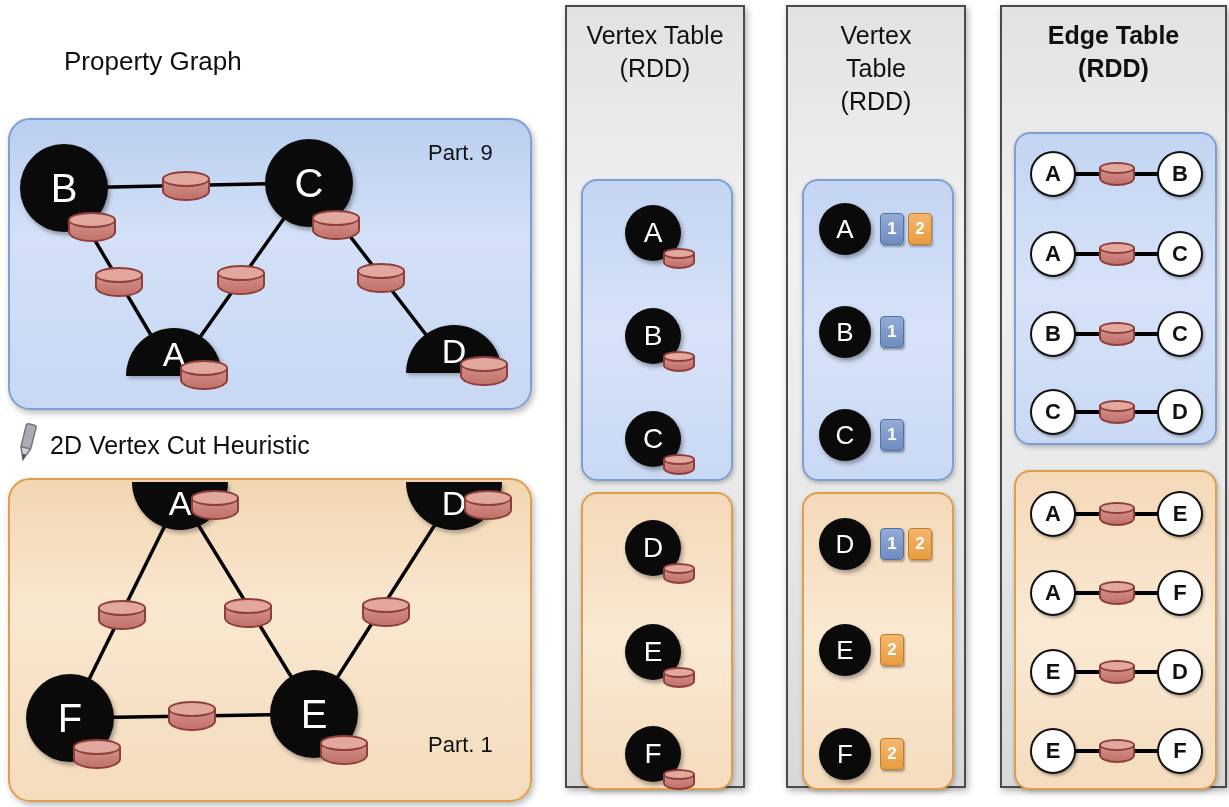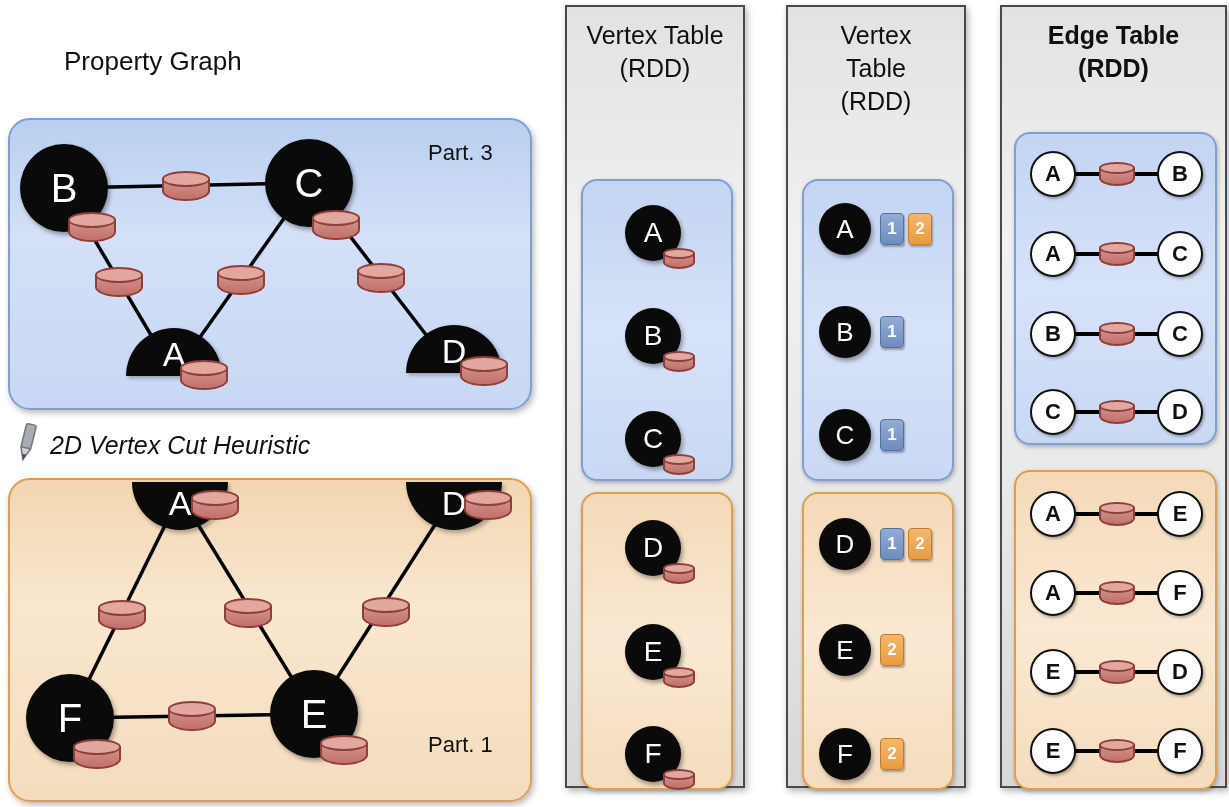--- a/index.html
+++ b/index.html
@@ -98,39 +98,39 @@
     box-shadow:1px 2px 2px rgba(0,0,0,0.3);
   }
   .badge-blue   { background:linear-gradient(180deg,#93acd6 0%,#6d8cc0 100%); border:1.5px solid #55719f; }
   .badge-orange { background:linear-gradient(180deg,#f4b76d 0%,#e99c3f 100%); border:1.5px solid #bf7d2c; }
 
   
   .edges { position:absolute; left:0; top:0; pointer-events:none; }
   .edges line { stroke:#000; stroke-width:3.5; }
   .pg-title { font-size:26px; color:#101010; }
   .part-label { position:absolute; font-size:22px; color:#101010; }
-  .cut-label { font-size:25px; color:#101010;font-style:italic; }
+  .cut-label { font-size:25px; color:#101010; }
   .erow { position:absolute; left:0; width:203px; height:46px; }
   .erow .eline { position:absolute; left:36px; top:21px; width:130px; height:4px; background:#000; }
 </style>
 </head>
 <body>
 
 <div class="page">
 
   <div class="abs pg-title" style="left:64px;top:46px;">Property Graph</div>
 
   <div class="part-blue" style="left:8px;top:118px;width:524px;height:292px;">
     <svg class="edges" width="520" height="288" viewBox="0 0 520 288">
       <line x1="54" y1="68" x2="299" y2="63"></line>
       <line x1="54" y1="68" x2="164" y2="254"></line>
       <line x1="299" y1="63" x2="164" y2="254"></line>
       <line x1="299" y1="63" x2="444" y2="251"></line>
     </svg>
-    <div class="part-label" style="left:418px;top:20px;">Part. 3</div>
+    <div class="part-label" style="left:418px;top:20px;">Part. 9</div>
 
     <div class="vtx vtx-lg" style="left:10px;top:24px;">B</div>
     <div class="vtx vtx-lg" style="left:255px;top:19px;">C</div>
     <div class="vtx-half-top" style="left:116px;top:208px;">A</div>
     <div class="vtx-half-top" style="left:396px;top:205px;">D</div>
 
     <div class="cyl cyl-lg" style="left:152px;top:51px;">
         <div class="side"></div>
         <div class="top"></div>
       </div>

